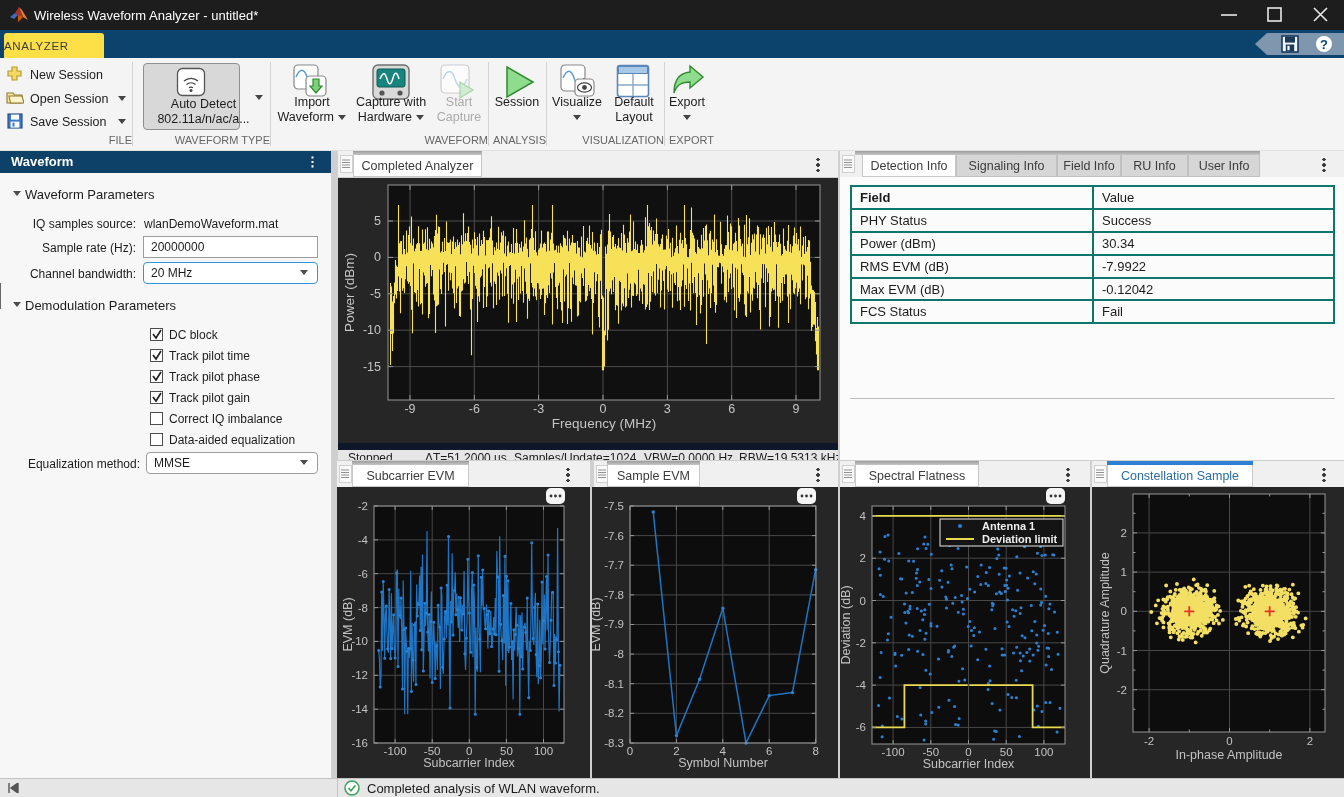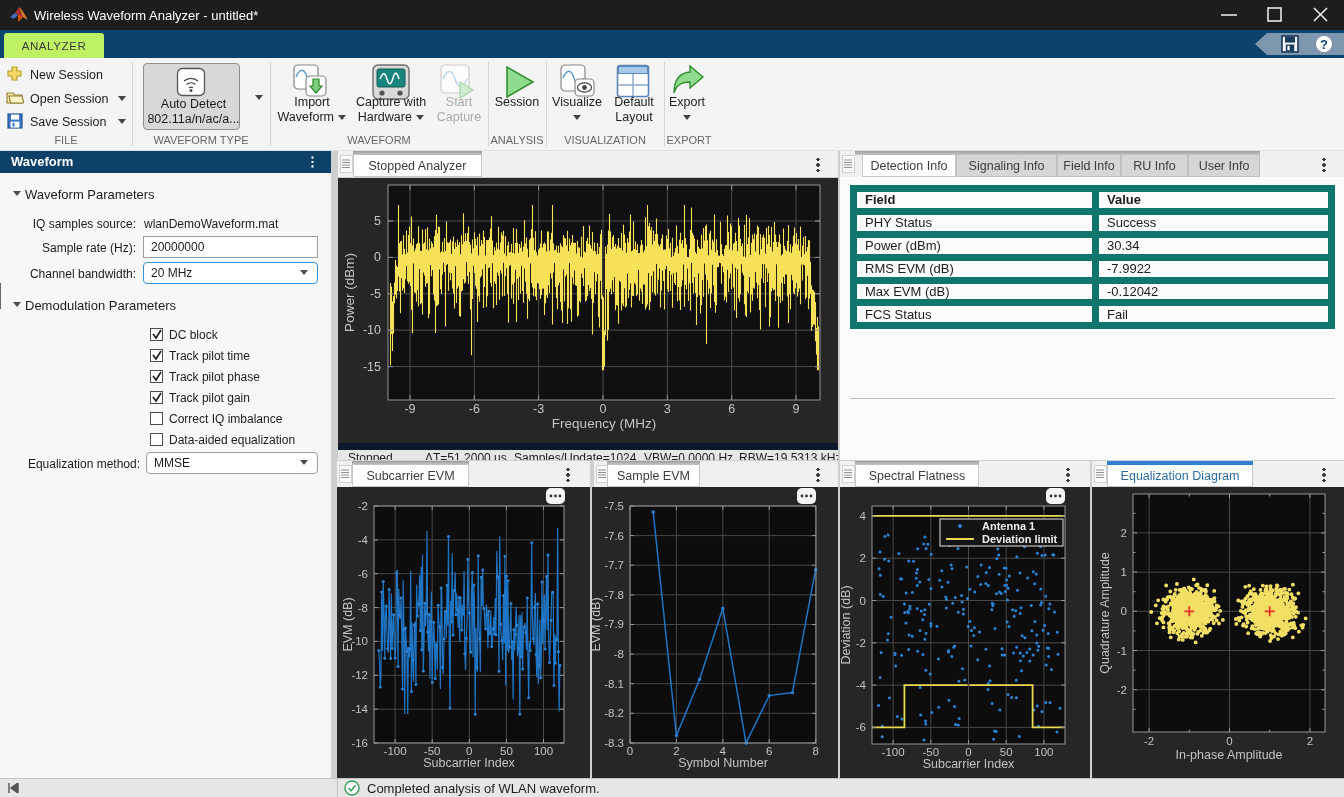--- a/index.html
+++ b/index.html
@@ -2,24 +2,24 @@
 <html><head><meta charset="utf-8"><style>
 *{margin:0;padding:0;box-sizing:border-box}
 html,body{width:1344px;height:797px;overflow:hidden;font-family:"Liberation Sans",sans-serif;background:#cfcfcf}
 #app{position:relative;width:1080px;height:797px}
 .abs{position:absolute}
 
 #titlebar{left:0;top:0;width:1344px;height:30px;background:#1d1d1d;color:#fff}
 #title-text{left:34px;top:8px;font-size:13px;color:#fdfdfd}
 
 #ribbon{left:0;top:30px;width:1344px;height:28px;background:#0b436d}
-#atab{left:4px;top:33px;width:100px;height:25px;background:#bef264;border-radius:3px 3px 0 0;font-size:11.5px;color:#3a3a3a;text-align:center;line-height:26px;letter-spacing:.6px}
+#atab{left:4px;top:33px;width:100px;height:25px;background:#fde047;border-radius:3px 3px 0 0;font-size:11.5px;color:#3a3a3a;text-align:left;line-height:26px;letter-spacing:.6px}
 
 #strip{left:0;top:58px;width:1344px;height:93px;background:#f4f4f4;border-bottom:1px solid #e0e0e0}
-.seclbl{top:134px;font-size:11px;color:#666;text-align:center}
+.seclbl{top:134px;font-size:11px;color:#666;text-align:right}
 .secdiv{top:62px;width:1px;height:84px;background:#d4d4d4}
 .tstxt{font-size:12.5px;color:#1c1c1c;text-align:center;line-height:15px}
 .grey{color:#aaa}
 .dd{display:inline-block;width:0;height:0;border-left:4px solid transparent;border-right:4px solid transparent;border-top:5px solid #444;vertical-align:middle;margin-left:4px}
 
 #lpanel{left:0;top:151px;width:331px;height:627px;background:#f7f7f7}
 #lphead{left:0;top:151px;width:331px;height:22px;background:#0e4168;color:#fff;font-size:13px;font-weight:bold;line-height:22px;padding-left:11px}
 .secthead{font-size:13px;font-weight:normal;color:#1c1c1c}
 .flabel{font-size:12px;color:#1c1c1c;text-align:right}
 .fval{font-size:12px;color:#1c1c1c}
@@ -31,21 +31,21 @@
 
 .tabbar{background:#f0f0f0;height:26px}
 .ptab{position:absolute;background:#fff;border:1px solid #c8c8c8;border-top:none;font-size:12.5px;color:#3c3c3c;text-align:center}
 .gtab{position:absolute;background:#d6d6d6;border:1px solid #c0c0c0;border-top:none;font-size:12.5px;color:#3c3c3c;text-align:center}
 .grip{position:absolute;width:13px;height:18px;background:#fafafa;border:1px solid #d0d0d0}
 .vdots{position:absolute;width:4px;height:16px;color:transparent;background:radial-gradient(circle 1.7px at 2px 2.5px,#3c3c3c 99%,transparent),radial-gradient(circle 1.7px at 2px 8px,#3c3c3c 99%,transparent),radial-gradient(circle 1.7px at 2px 13.5px,#3c3c3c 99%,transparent)}
 .topstrip{position:absolute;height:4px;background:linear-gradient(#9d9d9d,#c6c6c6)}
 
 #tblpanel{left:840px;top:151px;width:504px;height:309px;background:#fbfbfb}
 table{border-collapse:collapse;font-size:13px;color:#1c1c1c}
-td{border:7px solid #0f766e;padding:0 0 0 8px;height:22.9px}
+td{border:2px solid #0f766e;padding:0 0 0 8px;height:22.9px}
 
 .sbar{background:#e6e6e6;font-size:12.5px;color:#1c1c1c}
 </style></head><body>
 <div id="app">
 
 <div class="abs" id="titlebar"></div>
 <svg class="abs" style="left:10px;top:7px" width="18" height="17" viewBox="0 0 18 17">
  <polygon points="0,10 5,6 8,8 4,12" fill="#4469b8"></polygon>
  <polygon points="5,6 9,0 13,10 8,15 8,8" fill="#a93226"></polygon>
  <polygon points="9,0 13,10 18,13 12,3" fill="#e07b39"></polygon>
@@ -92,21 +92,21 @@
 <div class="abs dd" style="left:114px;top:119px"></div>
 <div class="abs seclbl" style="left:0;width:132px">FILE</div>
 <div class="abs secdiv" style="left:132px"></div>
 
 <div class="abs" style="left:143px;top:63px;width:97px;height:67px;background:#d8d8d8;border:1px solid #8f8f8f;border-radius:4px"></div>
 <svg class="abs" style="left:176px;top:67px" width="30" height="30">
  <rect x="1.5" y="1.5" width="27" height="27" rx="5" fill="#fff" stroke="#555" stroke-width="1.3"></rect>
  <path d="M8 14a10.5 10.5 0 0 1 14 0M10.5 17.5a7 7 0 0 1 9 0M13 20.8a3.6 3.6 0 0 1 4 0" fill="none" stroke="#444" stroke-width="1.3"></path>
  <circle cx="15" cy="23.6" r="1.5" fill="#444"></circle>
 </svg>
-<div class="abs tstxt" style="left:145px;top:97px;width:97px">Auto Detect<br>802.11a/n/ac/a...</div>
+<div class="abs tstxt" style="left:155px;top:97px;width:97px">Auto Detect<br>802.11a/n/ac/a...</div>
 <div class="abs dd" style="left:251px;top:95px"></div>
 <div class="abs seclbl" style="left:132px;width:138px">WAVEFORM TYPE</div>
 <div class="abs secdiv" style="left:270px"></div>
 
 <svg class="abs" style="left:293px;top:64px" width="38" height="36">
  <rect x="1" y="1" width="24" height="24" rx="4" fill="#fff" stroke="#888" stroke-width="1.2"></rect>
  <path d="M3 13c4-9 8-9 11 0s7 9 10 0" fill="none" stroke="#5b9bd5" stroke-width="1.4"></path>
  <rect x="13" y="12" width="20" height="20" rx="4" fill="#fff" stroke="#888" stroke-width="1.2"></rect>
  <path d="M20 15v7h-3l6 7 6-7h-3v-7z" fill="#7ed07e" stroke="#2e8b2e" stroke-width="1.2"></path>
 </svg>
@@ -194,21 +194,21 @@
 <div class="abs tsel" style="left:146px;top:452px;width:172px;height:22px">MMSE</div>
 <div class="abs caret" style="left:300px;top:460px"></div>
 <div class="abs" style="left:0;top:283px;width:1px;height:26px;background:#666"></div>
 
 <div class="abs tabbar" style="left:338px;top:151px;width:500px"></div>
 <div class="abs grip" style="left:340px;top:155px"></div>
 <svg class="abs" style="left:342px;top:159px" width="9" height="10">
       <path d="M0 1h8M0 3.5h8M0 6h8M0 8.5h8" stroke="#909090" stroke-width="1"></path>
     </svg>
 <div class="abs topstrip" style="left:353px;top:151px;width:129px"></div>
-<div class="abs ptab" style="left:353px;top:155px;width:129px;height:22px;line-height:22px">Stopped Analyzer</div>
+<div class="abs ptab" style="left:353px;top:155px;width:129px;height:22px;line-height:22px">Completed Analyzer</div>
 <div class="abs vdots" style="left:816px;top:157px"></div>
 <div class="abs sbar" style="left:338px;top:443px;width:500px;height:17px;line-height:17px;border-top:7px solid #0f172a;overflow:hidden;font-size:12px">
  <span style="position:absolute;left:10px">Stopped</span>
  <span style="position:absolute;left:87px;white-space:nowrap">ΔT=51.2000 us</span>
  <span style="position:absolute;left:176px;white-space:nowrap">Samples/Update=1024</span>
  <span style="position:absolute;left:306px;white-space:nowrap">VBW=0.0000 Hz</span>
  <span style="position:absolute;left:401px;white-space:nowrap">RBW=19.5313 kHz</span>
 </div>
 
 <div class="abs" id="tblpanel"></div>
@@ -221,21 +221,21 @@
 <div class="abs gtab" style="left:956px;top:155px;width:101px;height:22px;line-height:22px">Signaling Info</div>
 <div class="abs gtab" style="left:1057px;top:155px;width:64px;height:22px;line-height:22px">Field Info</div>
 <div class="abs gtab" style="left:1121px;top:155px;width:67px;height:22px;line-height:22px">RU Info</div>
 <div class="abs gtab" style="left:1188px;top:155px;width:72px;height:22px;line-height:22px">User Info</div>
 <div class="abs ptab" style="left:862px;top:155px;width:94px;height:22px;line-height:22px">Detection Info</div>
 <div class="abs vdots" style="left:1322px;top:157px"></div>
 <table class="abs" style="left:850px;top:185px;width:485px">
 <tbody>
         <tr>
           <td style="width:242px;font-weight:bold">Field</td>
-          <td style="font-weight:bold">Value</td>
+          <td style="font-weight:normal">Value</td>
         </tr>
 <tr>
           <td>PHY Status</td>
           <td>Success</td>
         </tr>
 <tr>
           <td>Power (dBm)</td>
           <td>30.34</td>
         </tr>
 <tr>
@@ -285,21 +285,21 @@
 <div class="abs ptab" style="left:855px;top:465px;width:124px;height:22px;line-height:22px">Spectral Flatness</div>
 <div class="abs vdots" style="left:1066px;top:467px"></div>
 <div class="abs" style="left:1090px;top:461px;width:2px;height:317px;background:#cfcfcf"></div>
 
 <div class="abs tabbar" style="left:1092px;top:461px;width:252px"></div>
 <div class="abs grip" style="left:1094px;top:465px"></div>
 <svg class="abs" style="left:1096px;top:469px" width="9" height="10">
       <path d="M0 1h8M0 3.5h8M0 6h8M0 8.5h8" stroke="#909090" stroke-width="1"></path>
     </svg>
 <div class="abs" style="left:1107px;top:461px;width:146px;height:4px;background:#2e7fd2"></div>
-<div class="abs ptab" style="left:1107px;top:465px;width:146px;height:22px;line-height:22px;color:#2d6da3">Equalization Diagram</div>
+<div class="abs ptab" style="left:1107px;top:465px;width:146px;height:22px;line-height:22px;color:#2d6da3">Constellation Sample</div>
 <div class="abs vdots" style="left:1322px;top:467px"></div>
 
 <svg width="500" height="265" style="position:absolute;left:338px;top:178px">
       <rect width="500" height="265" fill="#262626"></rect>
       <rect x="50" y="7" width="432" height="215" fill="#101010"></rect>
       <path d="M50 43H482M50 79.4H482M50 115.8H482M50 152.2H482M50 188.6H482M72 7V222M136.3 7V222M200.6 7V222M265 7V222M329.4 7V222M393.7 7V222M458 7V222" stroke="#4d4d4d" stroke-width="1" fill="none"></path>
       <g transform="translate(-338,-178)">
         <path d="M390.5 282.9V365.1M391.5 286.4V333.9M392.5 301.6V351.1M393.5 296.1V333.4M394.5 282.6V303.2M395.5 260V294.5M396.5 265.6V298.6M397.5 267V291M398.5 205V276.6M399.5 243.3V291.4M400.5 241.3V313.2M401.5 240.9V278.2M402.5 254.3V290.7M403.5 235.2V288.3M404.5 249V293M405.5 254.2V279.3M406.5 230.4V266.3M407.5 252.4V281.3M408.5 235.1V283.7M409.5 226.6V282M410.5 243.3V286M411.5 216.6V309.8M412.5 245.6V333.2M413.5 238.6V263.6M414.5 251.3V292.3M415.5 248.5V293M416.5 244.2V301.7M417.5 242.9V290M418.5 226.2V306.4M419.5 243.3V269M420.5 251V304.2M421.5 250.7V303M422.5 229.4V314.6M423.5 243.7V272.4M424.5 242.6V275.6M425.5 229.3V286.7M426.5 249.2V283.7M427.5 227.3V282.9M428.5 250.3V318.3M429.5 238.7V314M430.5 248.6V264.9M431.5 241.4V276.3M432.5 243.6V270.1M433.5 247.3V294.5M434.5 235.9V300.4M435.5 230.1V333.1M436.5 214.7V306.3M437.5 233.6V305.5M438.5 226.4V304.5M439.5 227V269.4M440.5 252.5V289.2M441.5 251.2V294M442.5 241.7V274.4M443.5 252V262.8M444.5 238V272.1M445.5 251.1V326.4M446.5 221.5V265.1M447.5 242.3V264.1M448.5 243V290.8M449.5 242.3V272.5M450.5 239.5V280.2M451.5 254.1V273M452.5 241.6V288.5M453.5 236.5V293.2M454.5 249.1V308.5M455.5 242.2V266.3M456.5 246.8V302.9M457.5 239.6V288.4M458.5 244.9V286.3M459.5 242.2V316.1M460.5 254.2V316.8M461.5 235.3V291.4M462.5 244.2V290.4M463.5 213.3V279.3M464.5 241.4V283.4M465.5 233.2V282.6M466.5 241V261.9M467.5 233.1V276M468.5 226.6V284M469.5 242.1V272.1M470.5 244.7V309.6M471.5 253.4V355.3M472.5 239.5V299.1M473.5 248.2V265.8M474.5 232.3V273M475.5 239.1V285.8M476.5 245.2V288.7M477.5 237V322.1M478.5 255.5V296.2M479.5 233.4V301.8M480.5 245.9V277.6M481.5 239.9V275.8M482.5 243.9V269.3M483.5 230.8V308M484.5 236.9V287.1M485.5 255.4V264.2M486.5 239.9V306.9M487.5 240.3V296.3M488.5 240V268.2M489.5 237.4V267.3M490.5 228.4V282.7M491.5 216.3V286.4M492.5 240.4V263.3M493.5 254.9V308.2M494.5 247.2V281.4M495.5 250.5V284.1M496.5 242.6V304.9M497.5 248.7V272.4M498.5 226.8V275.8M499.5 249.8V299.7M500.5 242.6V270.5M501.5 232.3V273.6M502.5 235.5V296.4M503.5 230.8V262.8M504.5 253.6V296.1M505.5 236.2V276.2M506.5 256.2V268.3M507.5 245.4V293.7M508.5 241.6V322.8M509.5 252.4V266.1M510.5 251.9V265.1M511.5 244V298.6M512.5 253.1V284.4M513.5 228V303.8M514.5 253.4V282.6M515.5 243.1V269.8M516.5 229V322M517.5 242.8V278.8M518.5 252.7V300M519.5 244V276.7M520.5 247.7V293.5M521.5 241.4V266M522.5 251.5V291M523.5 246.4V302.8M524.5 220.3V268.4M525.5 243.6V281.8M526.5 237.4V293.7M527.5 248.8V318.8M528.5 257.3V298.8M529.5 239.7V301M530.5 238.3V263.4M531.5 229.1V283M532.5 205V287.6M533.5 237.8V296.3M534.5 250V288.5M535.5 231.2V296.4M536.5 252.3V300.2M537.5 255.4V283.1M538.5 249.7V283.6M539.5 248.2V289.2M540.5 243.4V298.9M541.5 230.5V294.9M542.5 247.6V288.7M543.5 243.7V288.6M544.5 242.4V315.1M545.5 244.1V303.2M546.5 251.4V295.3M547.5 231.5V298.1M548.5 231.6V285.2M549.5 250.8V293M550.5 239.5V273.3M551.5 232.8V278.4M552.5 205V324.4M553.5 243.4V272.4M554.5 250.6V262.9M555.5 249.8V287M556.5 245.5V298.1M557.5 252.6V309.2M558.5 245.7V285.6M559.5 252.7V282.8M560.5 243.2V301.9M561.5 245.8V310.6M562.5 247.3V323.1M563.5 235.1V269.5M564.5 237.7V301.4M565.5 238.4V276.5M566.5 245.6V274.5M567.5 230.8V324M568.5 251.2V308.3M569.5 238.6V263M570.5 245.3V309M571.5 242.4V321.7M572.5 234.9V277.6M573.5 242.8V284.3M574.5 243V270.5M575.5 242.8V285.3M576.5 253.5V285.8M577.5 240.9V316.6M578.5 247.4V315.5M579.5 247.5V301M580.5 256.6V302.5M581.5 236.6V273.4M582.5 257.4V278.1M583.5 225.9V285.9M584.5 251.5V268.2M585.5 252.5V301.6M586.5 241V300.5M587.5 237.8V296.3M588.5 243.8V284.9M589.5 225.5V291.3M590.5 245V287.9M591.5 248.6V299.1M592.5 232.1V334.4M593.5 250.7V303.1M594.5 242.4V272.3M595.5 251.3V293.9M596.5 254.6V281.3M597.5 242.9V273.9M598.5 254V317M599.5 247V327.5M600.5 234.3V280.7M601.5 229.8V299.1M602.5 295.5V370.2M603.5 297.4V370.2M604.5 330.6V366.5M605.5 246.6V335.3M606.5 253.7V289.1M607.5 244.6V340.4M608.5 230.5V329.8M609.5 214V291.5M610.5 231.4V288.6M611.5 249V294.3M612.5 237.1V280.3M613.5 235V292M614.5 246.8V277.1M615.5 244V310.2M616.5 248.6V305.1M617.5 245.8V305.7M618.5 238V323.8M619.5 247.6V280.8M620.5 247.9V282M621.5 233.1V310.4M622.5 250.5V303.6M623.5 224.8V306.3M624.5 234.6V288.2M625.5 242.9V307.4M626.5 252.7V306.2M627.5 238.3V273.5M628.5 242.4V298.1M629.5 231.4V289.7M630.5 214.6V283.5M631.5 251.3V307.4M632.5 250.5V295.7M633.5 221.5V295.9M634.5 248.9V282.8M635.5 241.6V284.4M636.5 250.1V295.9M637.5 244.3V294.2M638.5 253V269.8M639.5 252.9V300.8M640.5 245.4V288.4M641.5 240.1V291.6M642.5 244.6V304M643.5 252.5V284.2M644.5 250.2V284.8M645.5 217.2V309.4M646.5 246.2V307M647.5 205V304.5M648.5 226.3V273.1M649.5 223.1V309.9M650.5 230.3V301.8M651.5 227.1V276.1M652.5 244.4V292.3M653.5 230.5V271.5M654.5 240.8V293.3M655.5 234V295.5M656.5 218.6V263.9M657.5 234.1V293.3M658.5 244.3V279.8M659.5 246.6V268.4M660.5 244V307.6M661.5 238.5V290.5M662.5 234.4V270.5M663.5 249.7V280.9M664.5 249.4V309.4M665.5 249.6V269.2M666.5 235.5V266.1M667.5 238.9V289.5M668.5 228.9V291.9M669.5 248.4V270.9M670.5 242.7V291.1M671.5 257.2V274.6M672.5 237.7V307.7M673.5 256V273.2M674.5 252.5V282.9M675.5 248.2V285.1M676.5 225.6V272.3M677.5 245.9V301.2M678.5 253.6V286.9M679.5 239.8V300.6M680.5 232.7V309.9M681.5 243.6V286.4M682.5 240V280.2M683.5 248V264.5M684.5 205V306.7M685.5 238V285.1M686.5 244.2V288.9M687.5 257V268.5M688.5 257.2V300.9M689.5 249V283.5M690.5 230.1V310.6M691.5 207.5V262.7M692.5 232.8V283.1M693.5 235.3V293.3M694.5 238.6V277M695.5 252.1V292.9M696.5 253.7V324.9M697.5 239.7V296.9M698.5 247.1V273.3M699.5 248.6V295.2M700.5 249.3V313.6M701.5 234.8V305.1M702.5 248.2V280M703.5 227.9V296.7M704.5 240.4V263.5M705.5 225.9V274.6M706.5 224.6V344M707.5 240.3V280.2M708.5 255.3V293.9M709.5 233.6V288.4M710.5 230.8V308M711.5 249.8V293.3M712.5 239.5V264.7M713.5 241.8V285.6M714.5 214.6V302M715.5 252.2V312.8M716.5 239.3V304.9M717.5 249.9V266.9M718.5 255.4V267.3M719.5 255.8V262.7M720.5 221.7V263.3M721.5 244.3V283.7M722.5 253.9V266.4M723.5 256.1V272.2M724.5 248.7V300.3M725.5 245.3V296.7M726.5 245V302.6M727.5 215.5V269.7M728.5 232.1V292M729.5 249.4V278.2M730.5 223.6V273.5M731.5 226.3V289.1M732.5 250.2V263.8M733.5 243.8V287.5M734.5 242.6V310.6M735.5 232.8V267.7M736.5 240.9V318M737.5 251.3V269.3M738.5 218V297.9M739.5 225.5V301.7M740.5 239.1V294.3M741.5 246.2V264.2M742.5 243.6V272.7M743.5 256.6V275.2M744.5 224.7V304.3M745.5 257.3V315.6M746.5 215.1V317M747.5 244.3V291.2M748.5 237.3V293.3M749.5 218.2V276.9M750.5 254.9V312.6M751.5 242.7V294.4M752.5 234.4V300.8M753.5 239.2V287.7M754.5 233.5V288.8M755.5 251.4V271.9M756.5 234.5V282.5M757.5 225.4V298.3M758.5 226.9V285.1M759.5 254.6V310M760.5 234.3V329.4M761.5 249.2V278.4M762.5 237.4V264.1M763.5 234.5V283M764.5 237.8V264.2M765.5 253.4V307.2M766.5 227.8V268.2M767.5 244.2V281.9M768.5 225.9V273.2M769.5 235.1V326.4M770.5 246.8V317.1M771.5 227V291.5M772.5 251.4V288.2M773.5 242.1V290.3M774.5 221.9V289.6M775.5 234.5V301M776.5 241.9V264.2M777.5 247.1V296.2M778.5 241.9V327.7M779.5 234.4V296.8M780.5 243.8V303.1M781.5 255.5V283.1M782.5 254V300.8M783.5 228.4V277M784.5 246.1V284.1M785.5 249.6V274.6M786.5 251.1V274.4M787.5 240.8V296.6M788.5 225V322.9M789.5 251.7V294.3M790.5 244.3V309.3M791.5 252.8V274.8M792.5 246.3V280.2M793.5 235.4V292.7M794.5 227.4V294.3M795.5 243.4V288.2M796.5 233.1V282.7M797.5 244.4V296.5M798.5 239.1V292M799.5 250.6V288.4M800.5 226.6V304.2M801.5 257.1V264.4M802.5 245.4V280.4M803.5 237.1V264.6M804.5 253.9V265.5M805.5 236.1V299.3M806.5 251.5V297.3M807.5 247.1V275.7M808.5 240.1V309.3M809.5 240.4V298.6M810.5 261.7V293.8M811.5 285.4V330.7M812.5 289.7V327.1M813.5 290.2V324.6M814.5 291.7V324.8M815.5 301.9V341.2M816.5 328V354.6M817.5 317V370.2M818.5 326.6V370.2" stroke="#f7e159" stroke-width="1.1" fill="none"></path>
       </g>
       <rect x="50" y="7" width="432" height="215" fill="none" stroke="#969696" stroke-width="1"></rect>

